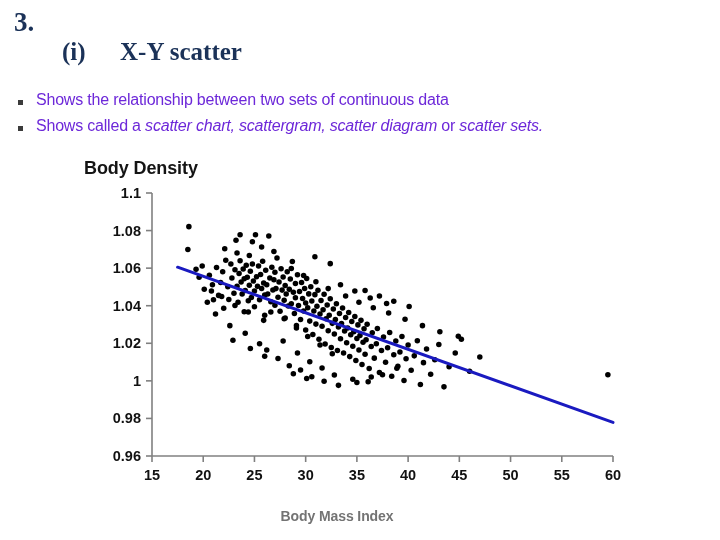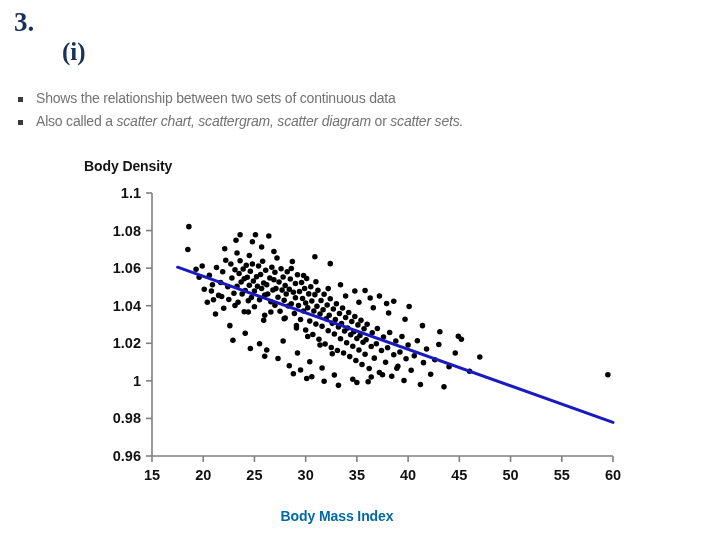--- a/index.html
+++ b/index.html
@@ -39,22 +39,22 @@
   
   #bullet-list {
     position: absolute;
     left: 18px;
     top: 88px;
     width: 690px;
   }
   .bullet-item {
     display: flex;
     align-items: flex-end;
-    font-size: 14px;
-    color: #737373;
+    font-size: 16px;
+    color: #6d28d9;
     line-height: 1.5;
     margin-bottom: 2px;
     letter-spacing: -0.2px;
   }
   .bullet-square {
     flex: 0 0 18px;
     width: 18px;
     font-size: 9px;
     line-height: 20px;
     color: #333333;
@@ -73,68 +73,69 @@
     position: absolute;
     left: 0;
     top: 148px;
     width: 720px;
     height: 392px;
   }
   #chart-title {
     position: absolute;
     left: 84px;
     top: 10px;
-    font-size: 14px;
+    font-size: 18px;
     font-weight: bold;
     color: #141414;
     letter-spacing: -0.1px;
   }
   #chart-svg {
     position: absolute;
     left: 0;
     top: 0;
   }
   #xaxis-title {
     position: absolute;
     left: 0;
     top: 360px;
     width: 674px;
     text-align: center;
     font-size: 14px;
     font-weight: bold;
-    color: #0369a1;
+    color: #737373;
     letter-spacing: -0.1px;
   }
   .tick-label {
     font-family: "Liberation Sans", sans-serif;
     font-size: 14.5px;
     font-weight: bold;
     fill: #111111;
   }
 </style>
 </head>
 <body>
 
 <div id="slide-heading">
   <div class="heading-row level-1">
     <span class="heading-marker-1">3.</span>
   </div>
   <div class="heading-row level-2">
     <span class="heading-marker-2">(i)</span>
+    <span>X-Y scatter</span>
   </div>
 </div>
 
 <div id="bullet-list">
     <div class="bullet-item">
       <span class="bullet-square"><i></i></span>
       <span class="bullet-text"><span>Shows the relationship between two sets of continuous data</span></span>
     </div>
     <div class="bullet-item">
       <span class="bullet-square"><i></i></span>
-      <span class="bullet-text"><span>Also called a </span><em>scatter chart, scattergram, scatter diagram</em><span> or </span><em>scatter sets.</em></span>
+      <span class="bullet-text"><span>Shows called a </span><em>scatter chart, scattergram, scatter diagram</em><span> or </span><em>scatter sets.</em></span>
     </div>
   </div>
 
 <div id="chart-region">
   <div id="chart-title">Body Density</div>
   <svg id="chart-svg" width="720" height="360">
       <line x1="152" y1="45" x2="152" y2="308" stroke="#808080" stroke-width="1.6"></line>
       <line x1="152" y1="308" x2="613" y2="308" stroke="#808080" stroke-width="1.6"></line>
       <line x1="146" y1="308" x2="152" y2="308" stroke="#808080" stroke-width="1.6"></line>
       <text x="141" y="313" text-anchor="end" class="tick-label">0.96</text>

